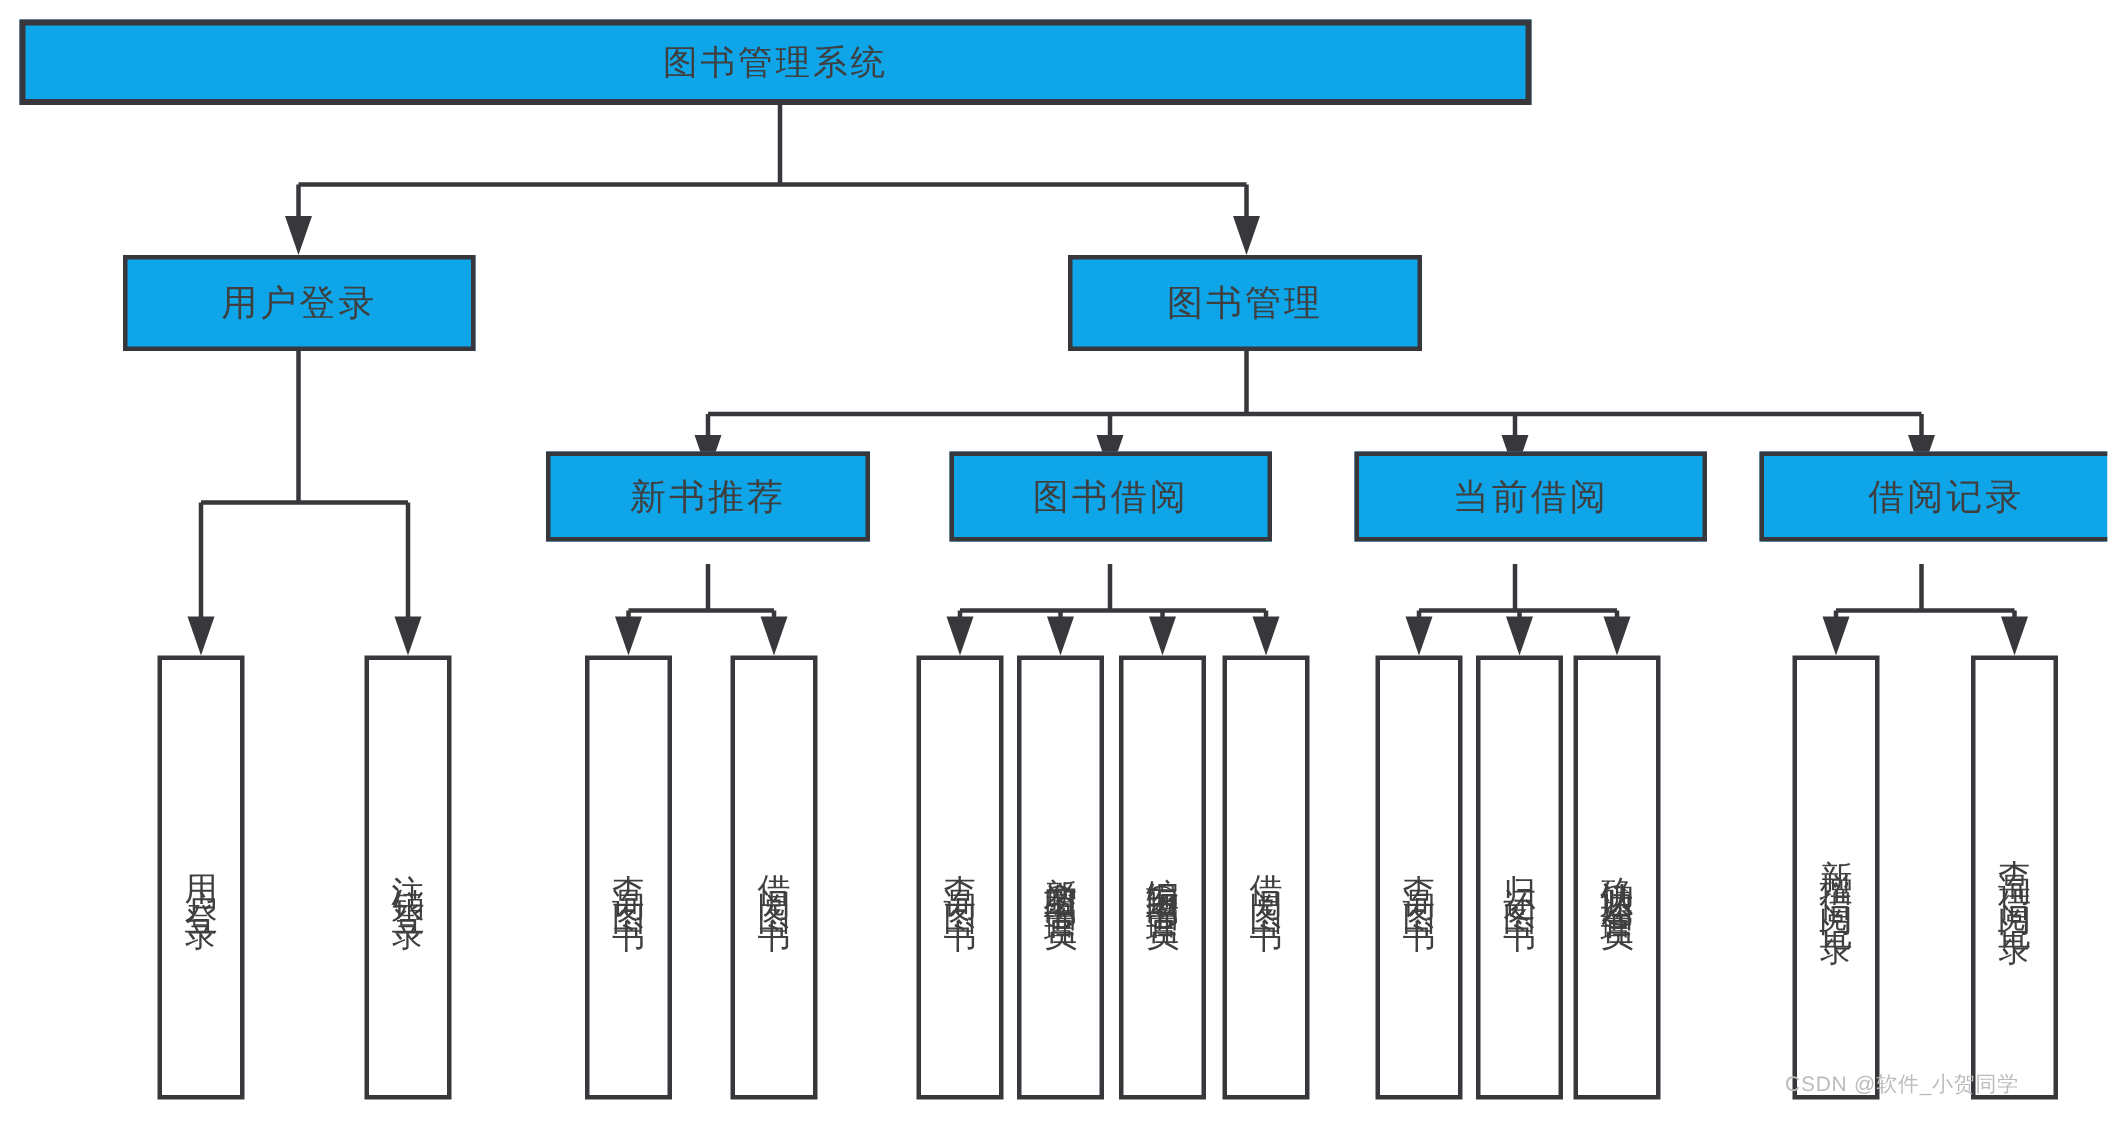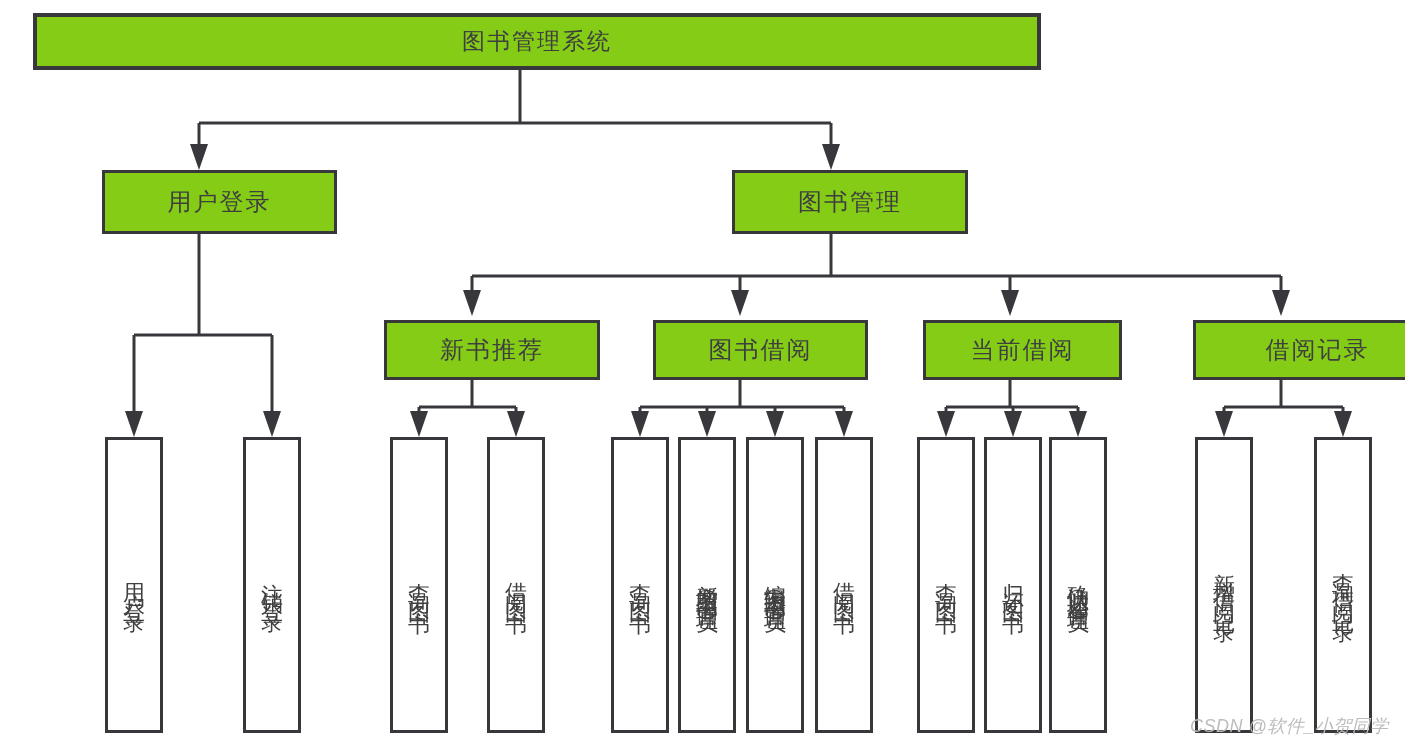--- a/index.html
+++ b/index.html
@@ -9,41 +9,41 @@
     --bg:#ffffff;
   }
   html,body{margin:0;padding:0;background:var(--bg);}
   body{font-family:"Liberation Sans","DejaVu Sans",sans-serif;}
   .canvas{position:relative;width:1405px;height:747px;background:var(--bg);overflow:hidden;}
   svg.connectors{position:absolute;left:0;top:0;width:1405px;height:747px;z-index:1;}
   svg.connectors path{stroke:var(--line);stroke-width:3;fill:none;}
   svg.connectors line{stroke:var(--line);stroke-width:3;}
   svg.connectors polygon{fill:var(--line);}
   .node{
-    position:absolute;border:3px solid var(--line);background:#84cc16;
+    position:absolute;border:3px solid var(--line);background:#0ea5e9;
     display:flex;align-items:center;justify-content:center;
-    color:var(--text);font-size:24px;letter-spacing:2px;z-index:2;box-sizing:border-box;margin-left:20px;
+    color:var(--text);font-size:24px;letter-spacing:2px;z-index:2;box-sizing:border-box;
   }
   .node.root{left:13px;top:13px;width:1008px;height:57px;border-width:4px;font-size:23px;}
   .node.lvl2{top:170px;height:64px;}
-  .node.lvl3{top:320px;height:60px;}
+  .node.lvl3{top:301px;height:60px;}
   .leaf{
     position:absolute;top:437px;width:58px;height:296px;
     border:3px solid var(--line);background:#fff;box-sizing:border-box;
     display:flex;align-items:center;justify-content:center;z-index:2;
   }
   .vtext{
     writing-mode:vertical-rl;text-orientation:mixed;
     font-size:22px;color:var(--text);letter-spacing:10px;line-height:1;
     white-space:nowrap;
   }
   .leaf.tight .vtext{letter-spacing:4px;}
   .watermark{
     position:absolute;left:1190px;top:714px;z-index:5;
-    color:var(--wm);font-size:18px;letter-spacing:0.5px;white-space:nowrap;font-style:italic;
+    color:var(--wm);font-size:14px;letter-spacing:0.5px;white-space:nowrap;
   }
 </style>
 </head>
 <body>
 
 <div class="canvas">
 
   <svg class="connectors" id="conn" viewBox="0 0 1405 747">
 
     <path d="
@@ -104,21 +104,21 @@
   <div class="node lvl2" style="left:712px;width:236px;font-family:Liberation Serif, serif;">
     <span>图书管理</span>
   </div>
 
   <div class="node lvl3" style="left:364px;width:216px;">
     <span>新书推荐</span>
   </div>
   <div class="node lvl3" style="left:633px;width:215px;">
     <span>图书借阅</span>
   </div>
-  <div class="node lvl3" style="left:903px;width:199px;">
+  <div class="node lvl3" style="left:903px;width:235px;">
     <span>当前借阅</span>
   </div>
   <div class="node lvl3" style="left:1173px;width:249px;">
     <span>借阅记录</span>
   </div>
 
   <div class="leaf" style="left:105px;">
     <span class="vtext">用户登录</span>
   </div>
   <div class="leaf" style="left:243px;">

